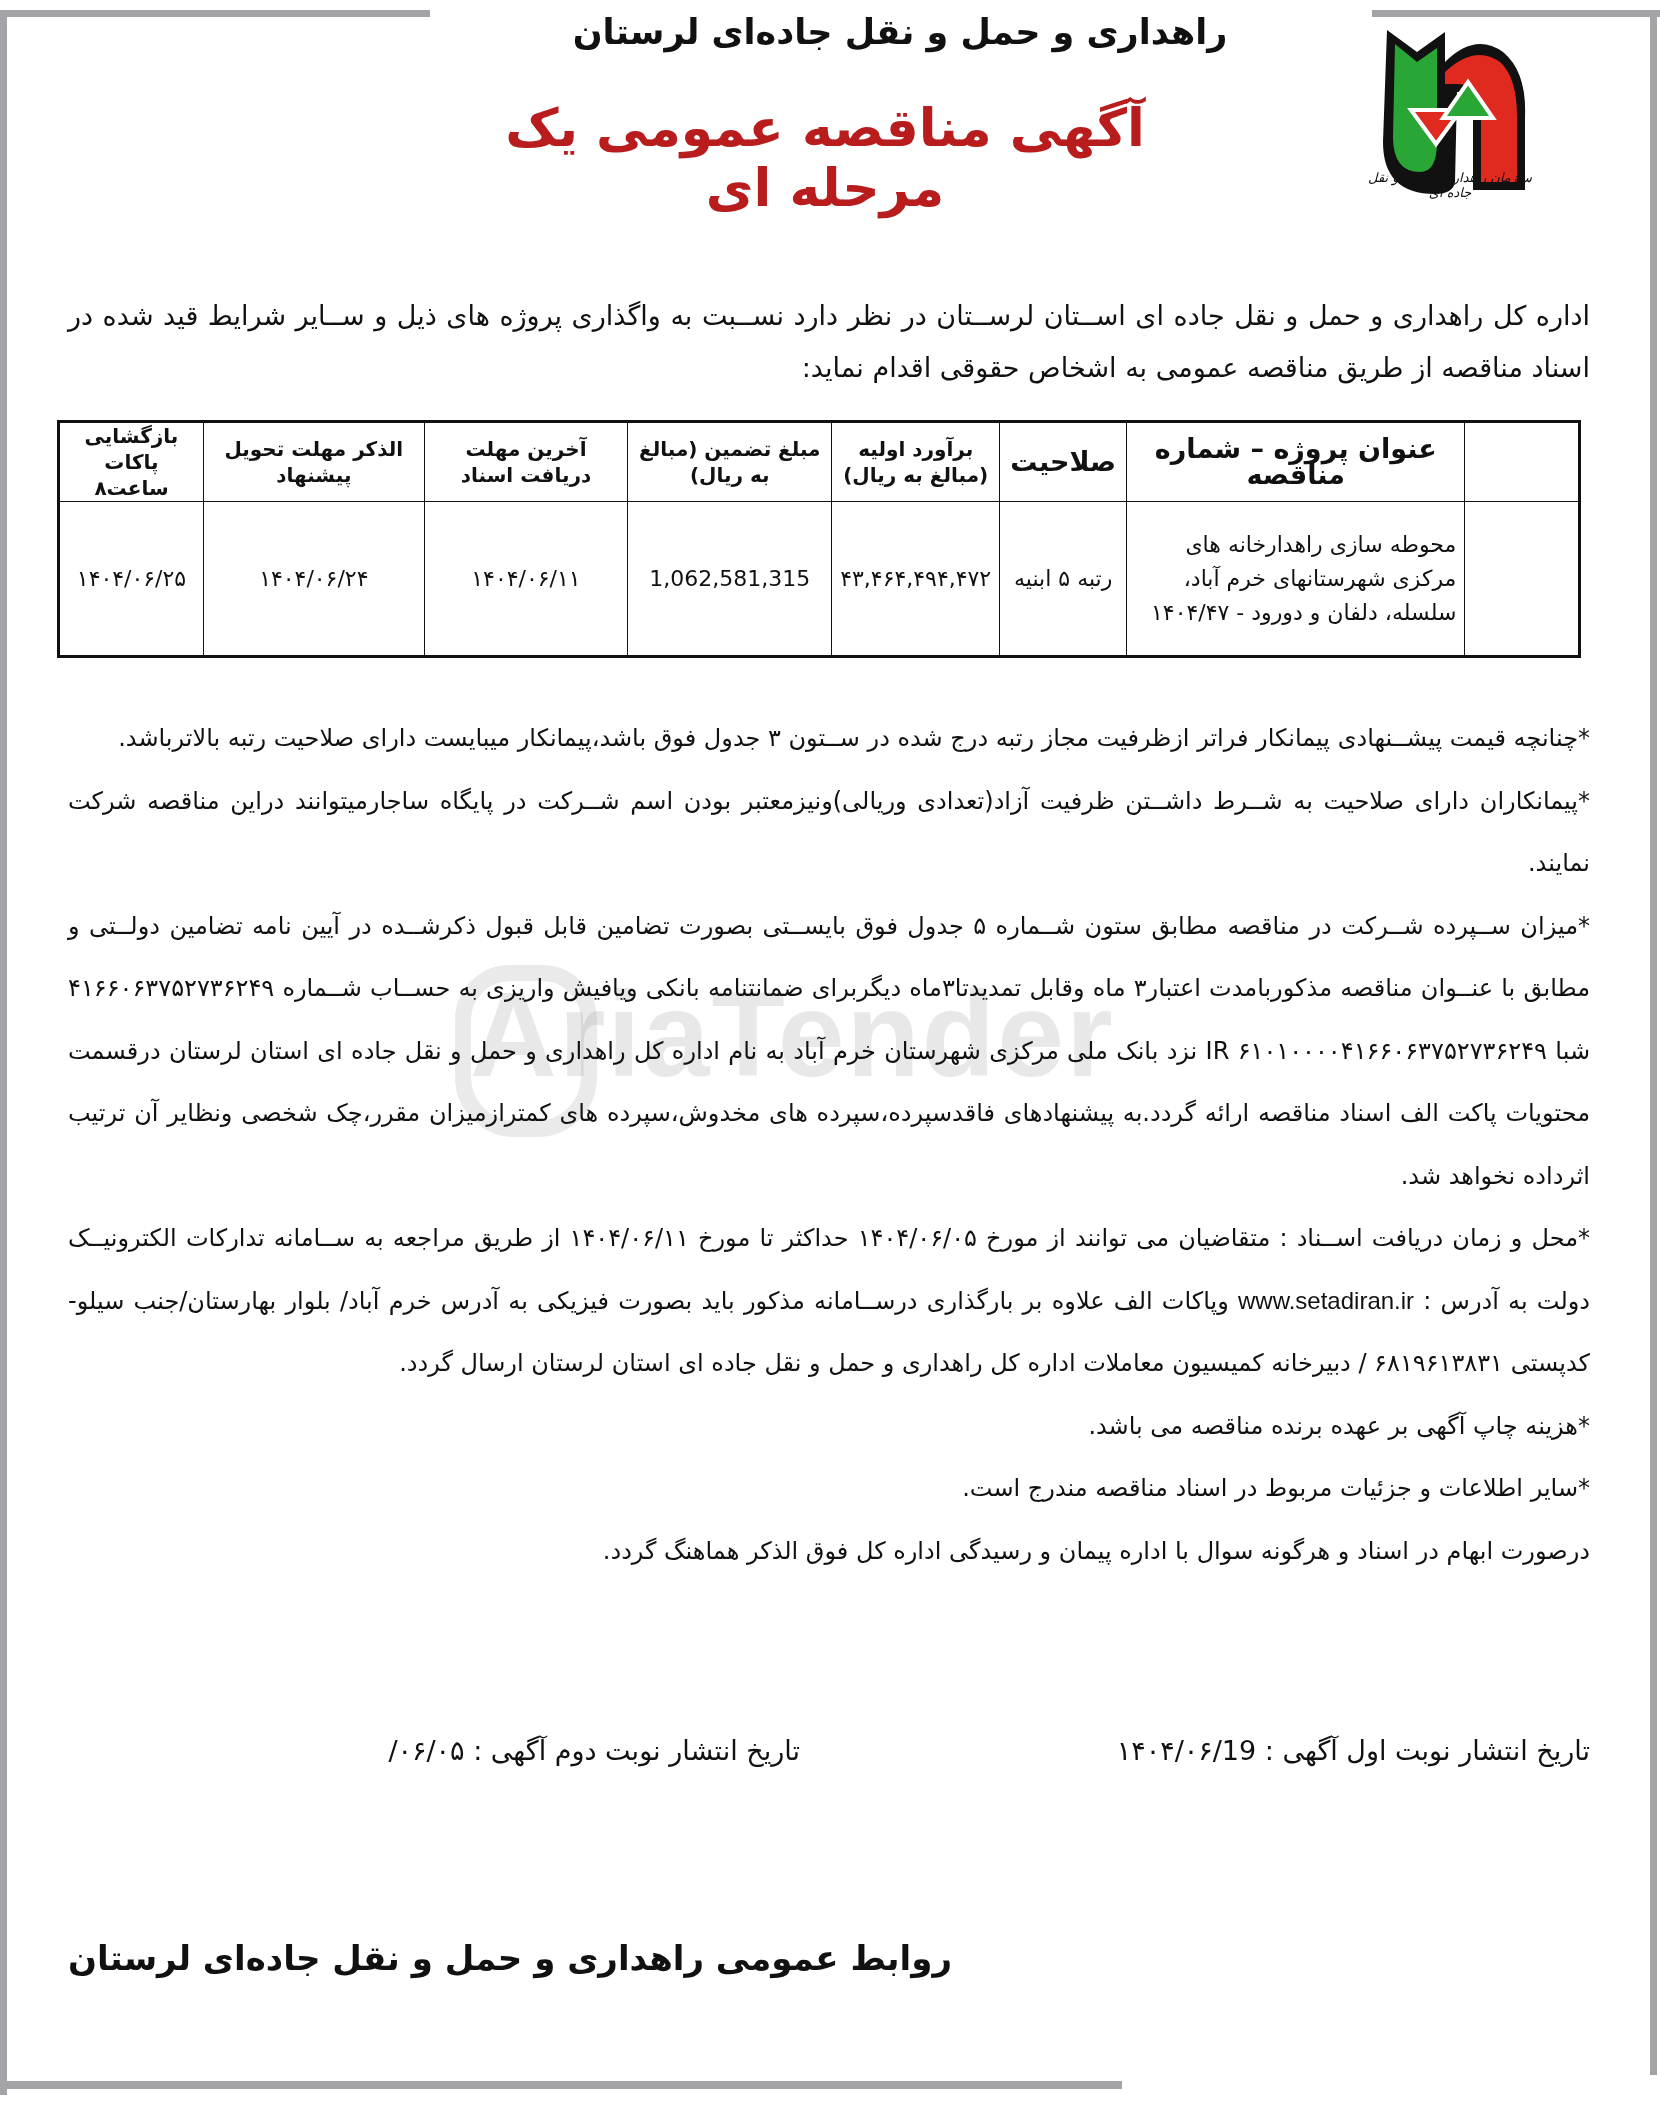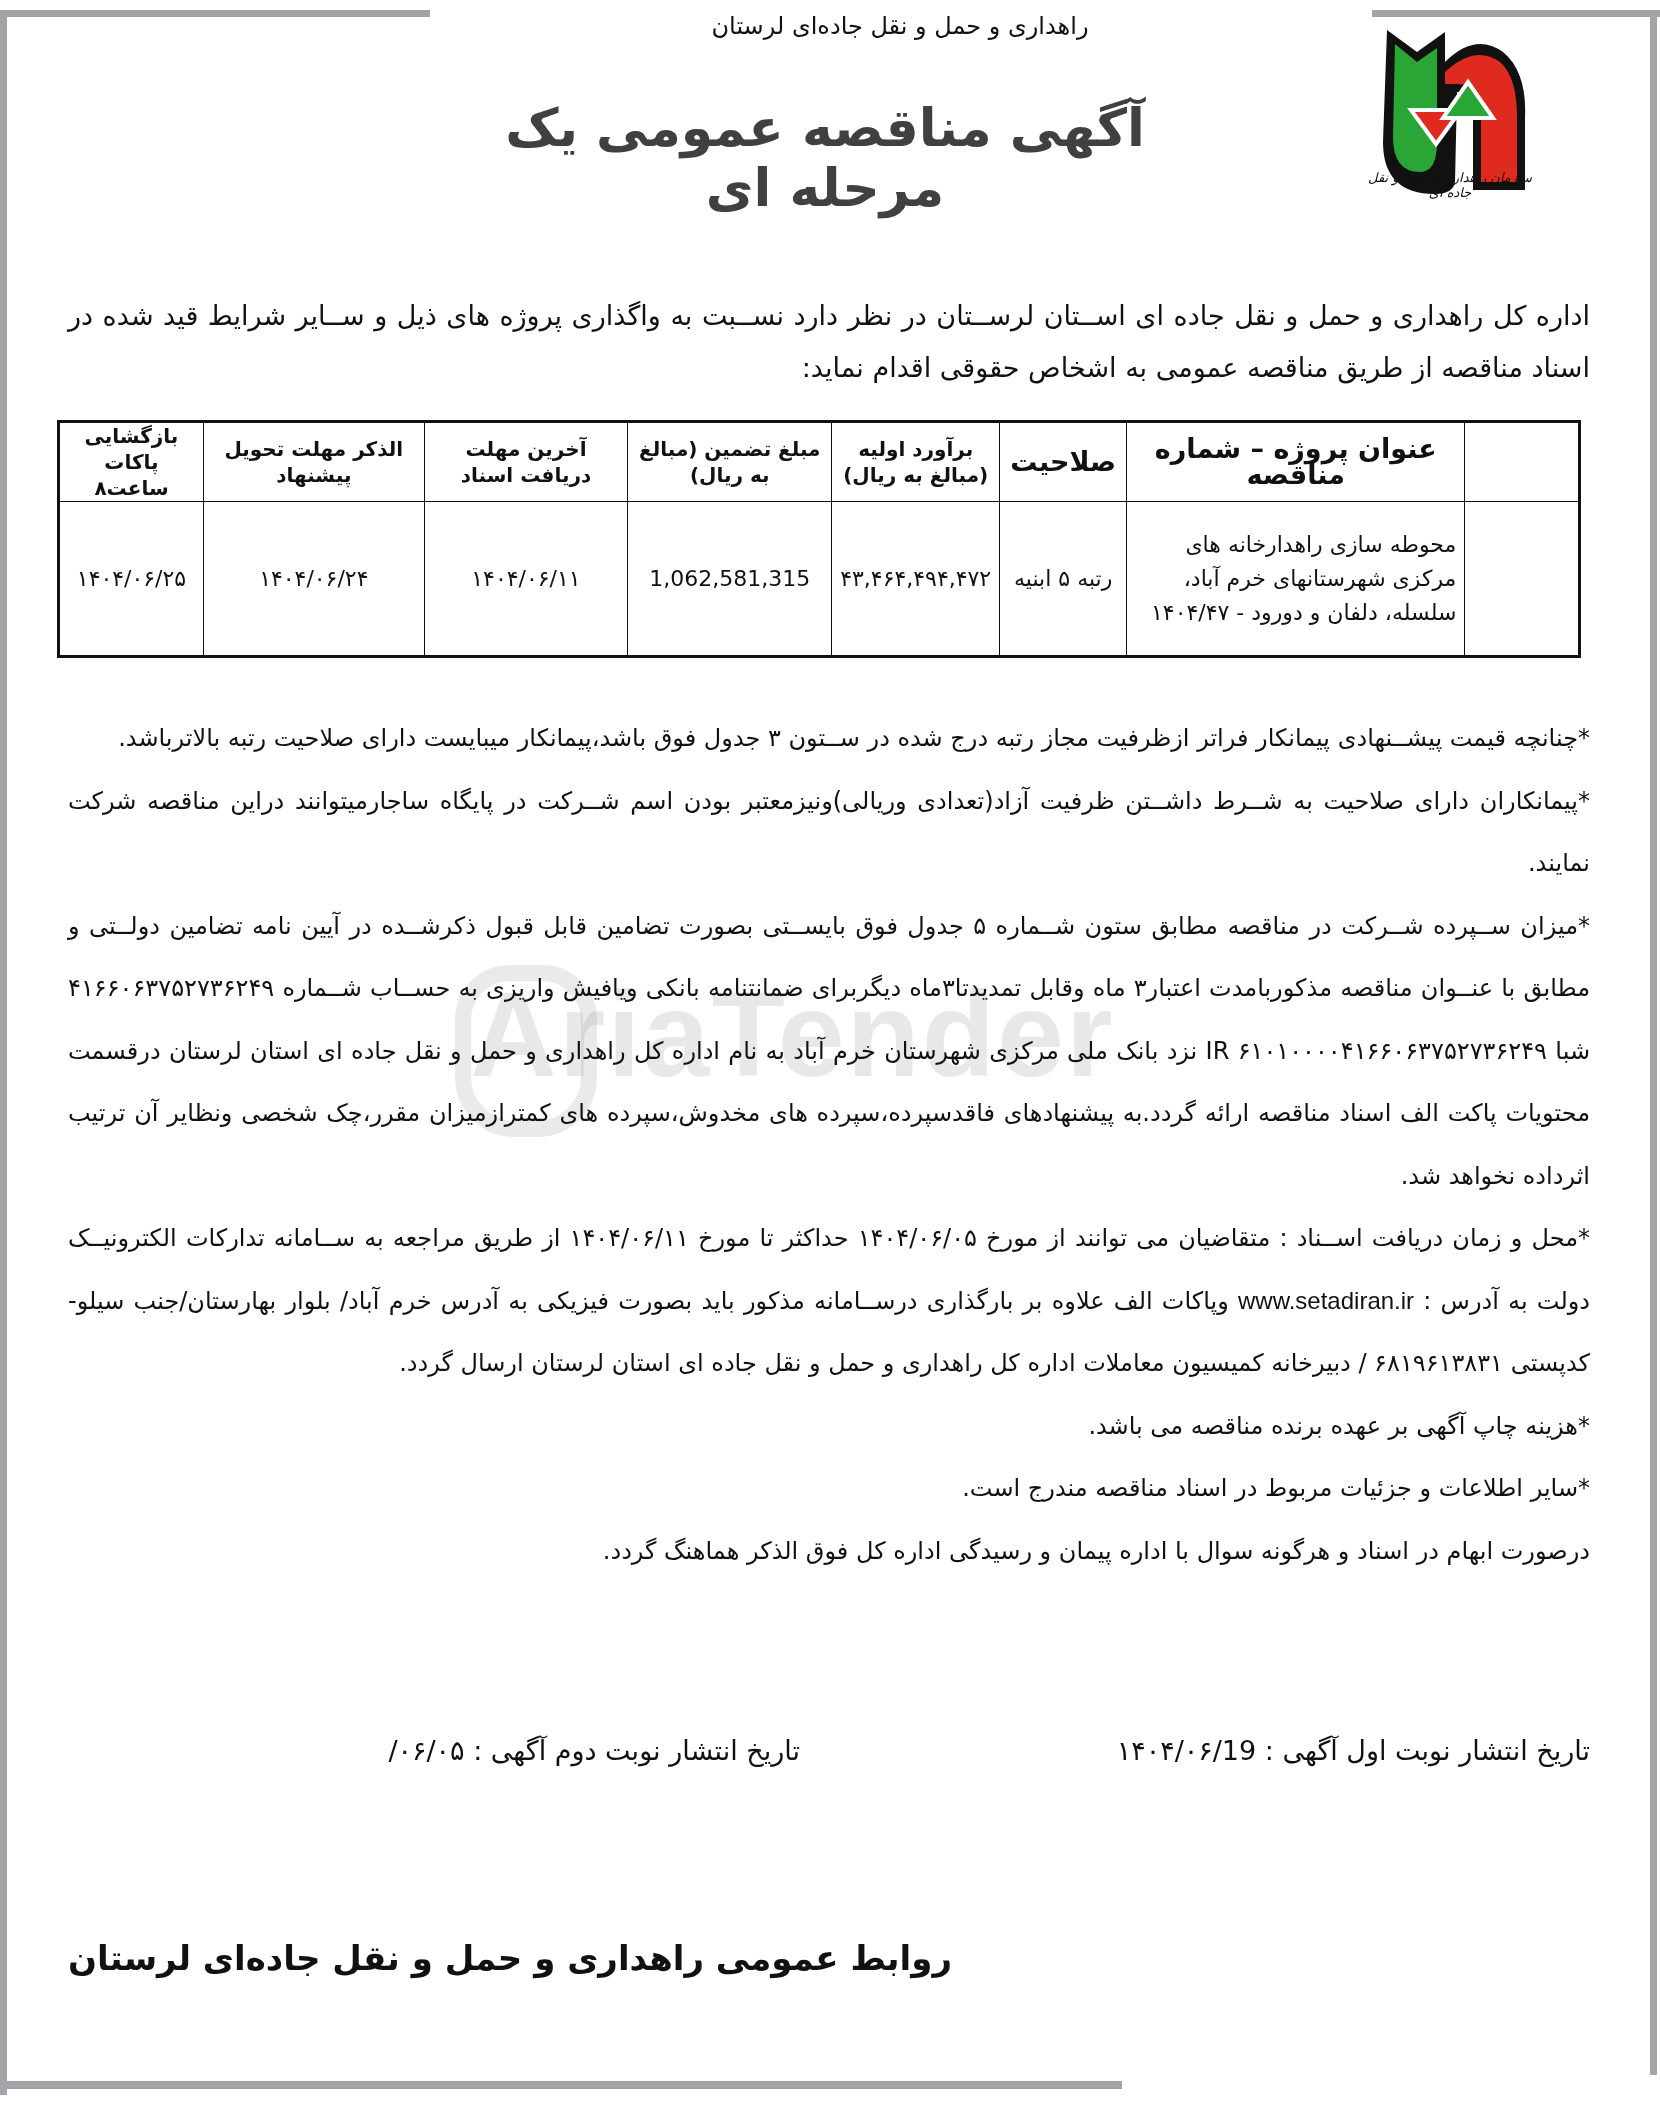--- a/index.html
+++ b/index.html
@@ -8,25 +8,25 @@
       font-family: "DejaVu Sans", sans-serif; color: #111;
     }
     .frame-top-left { position: absolute; left: 0; top: 10px; width: 430px; height: 7px; background: #a3a3a8; }
     .frame-top-right { position: absolute; left: 1372px; top: 10px; width: 288px; height: 7px; background: #a3a3a8; }
     .frame-left { position: absolute; left: 0; top: 10px; width: 7px; height: 2085px; background: #a3a3a8; }
     .frame-right { position: absolute; left: 1650px; top: 10px; width: 7px; height: 2065px; background: #a3a3a8; }
     .frame-bottom { position: absolute; left: 0; top: 2081px; width: 1122px; height: 8px; background: #a3a3a8; }
 
     .org-title {
       position: absolute; left: 440px; top: 12px; width: 920px; text-align: center;
-      font-size: 24px; font-weight: normal; direction: rtl; letter-spacing: -1px;
+      font-size: 35px; font-weight: bold; direction: rtl; letter-spacing: -1px;
     }
     .ad-title {
       position: absolute; left: 440px; top: 98px; width: 770px; text-align: center;
-      font-size: 52px; font-weight: bold; color: #404040; direction: rtl;
+      font-size: 52px; font-weight: bold; color: #b91c1c; direction: rtl;
     }
     .logo { position: absolute; left: 1375px; top: 22px; width: 155px; height: 175px; }
     .logo-caption {
       position: absolute; left: 1360px; top: 170px; width: 180px; text-align: center;
       font-size: 13px; font-family: "DejaVu Serif", serif; font-style: italic; direction: rtl;
     }
 
     .intro {
       position: absolute; left: 68px; top: 290px; width: 1522px;
       direction: rtl; text-align: justify; font-size: 27px; line-height: 52px;

